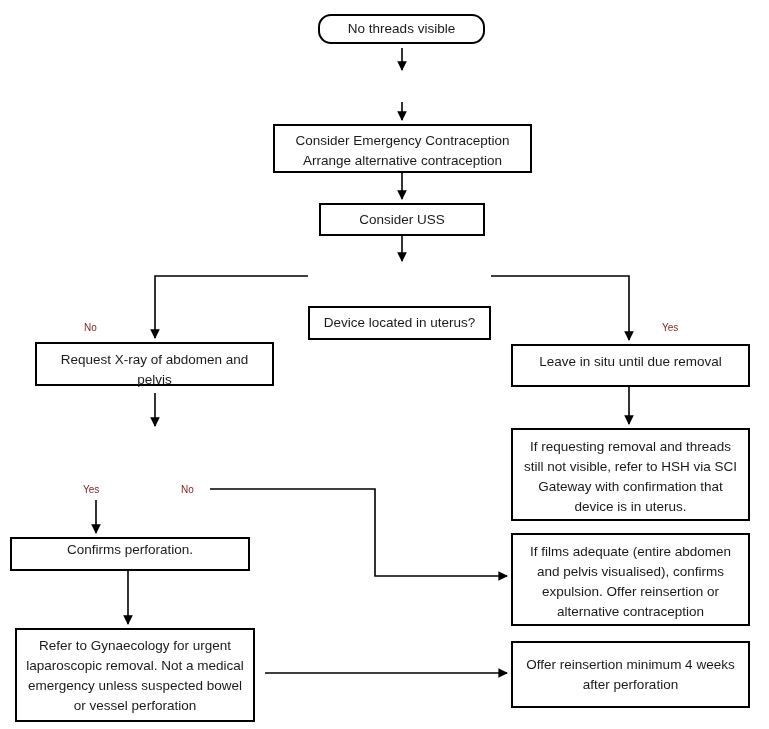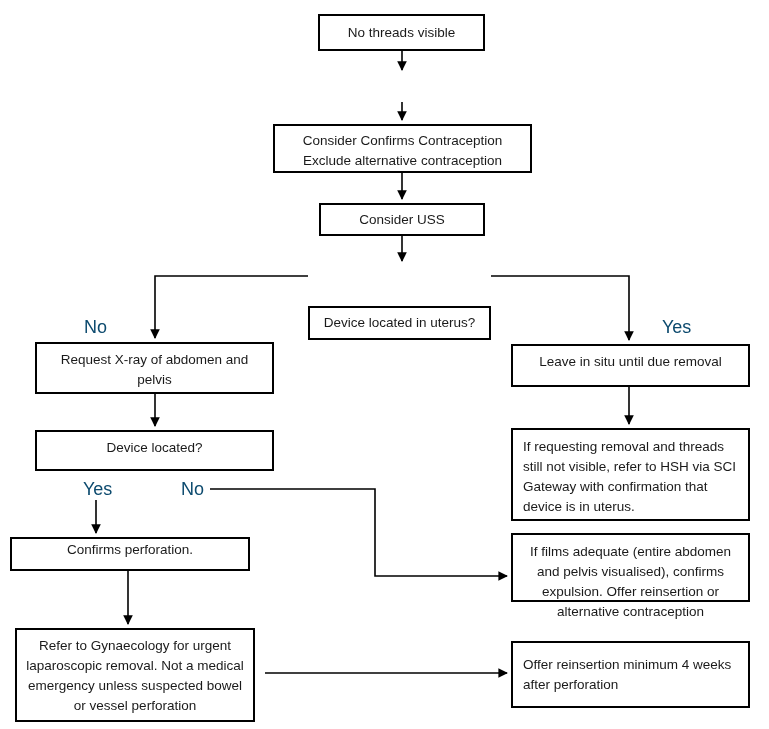--- a/index.html
+++ b/index.html
@@ -32,27 +32,27 @@
     background: #ffffff;
     color: #1a1a1a;
     font-size: 13.5px;
     line-height: 20px;
     display: flex;
     justify-content: center;
     padding: 5px 8px;
   }
   .node.center   { text-align: center; align-items: flex-start; }
   .node.centermid{ text-align: center; align-items: center; }
-  .node.left     { text-align: left; justify-content: flex-start; align-items: flex-start; }
+  .node.left     { text-align: center; justify-content: flex-start; align-items: flex-start; }
   .node .txt { display: block; width: 100%; }
   .edge-label {
     position: absolute;
-    font-size: 18px;
+    font-size: 10px;
     line-height: 15px;
-    color: #0c4a6e;
+    color: #7f1d1d;
     white-space: nowrap;
     text-align: center;
   }
 </style>
 </head>
 <body>
 
 <div id="canvas">
 
   <svg id="connectors" viewBox="0 0 769 729" width="769" height="729">
@@ -92,65 +92,62 @@
     
     <path d="M 128 570 L 128 624" stroke="#000000" stroke-width="1.6" fill="none" marker-end="url(#arrowhead)"></path>
 
     
     <path d="M 265 673 L 507 673" stroke="#000000" stroke-width="1.6" fill="none" marker-end="url(#arrowhead)"></path>
 
     
     <path d="M 629 386 L 629 424" stroke="#000000" stroke-width="1.6" fill="none" marker-end="url(#arrowhead)"></path>
   </svg>
 
-  <div class="node centermid" style="left:318px; top:14px; width:167px; height:37px;">
+  <div class="node centermid" style="left:318px; top:14px; width:167px; height:30px;border-radius:13px;">
     <span class="txt">No threads visible</span>
   </div>
 
 
   <div class="node center" style="left:273px; top:124px; width:259px; height:49px; padding-top:5px;">
     <span class="txt">
-      <span>Consider Confirms Contraception</span><br>
-      <span>Exclude alternative contraception</span>
+      <span>Consider Emergency Contraception</span><br>
+      <span>Arrange alternative contraception</span>
     </span>
   </div>
 
   <div class="node centermid" style="left:319px; top:203px; width:166px; height:33px;">
     <span class="txt">Consider USS</span>
   </div>
 
   <div class="node centermid" style="left:308px; top:265px; width:183px; height:34px;margin-top:41px;">
     <span class="txt">Device located in uterus?</span>
   </div>
 
-  <div class="node center" style="left:35px; top:342px; width:239px; height:52px; padding-top:6px;">
+  <div class="node center" style="left:35px; top:342px; width:239px; height:44px; padding-top:6px;">
     <span class="txt">Request X-ray of abdomen and pelvis</span>
   </div>
 
-  <div class="node center" style="left:35px; top:430px; width:239px; height:41px; padding-top:6px;">
-    <span class="txt">Device located?</span>
-  </div>
 
   <div class="node center" style="left:10px; top:537px; width:240px; height:34px; padding-top:1px;">
     <span class="txt">Confirms perforation.</span>
   </div>
 
   <div class="node center" style="left:511px; top:344px; width:239px; height:43px; padding-top:6px;">
     <span class="txt">Leave in situ until due removal</span>
   </div>
 
   <div class="node center" style="left:15px; top:628px; width:240px; height:94px; padding-top:6px;">
     <span class="txt">Refer to Gynaecology for urgent laparoscopic removal. Not a medical emergency unless suspected bowel or vessel perforation</span>
   </div>
 
   <div class="node left" style="left:511px; top:428px; width:239px; height:93px; padding:7px 10px;">
     <span class="txt">If requesting removal and threads still not visible, refer to HSH via SCI Gateway with confirmation that device is in uterus.</span>
   </div>
 
-  <div class="node center" style="left:511px; top:533px; width:239px; height:69px; padding-top:7px;text-align:center;">
+  <div class="node center" style="left:511px; top:533px; width:239px; height:93px; padding-top:7px;text-align:center;">
     <span class="txt">If films adequate (entire abdomen and pelvis visualised), confirms expulsion. Offer reinsertion or alternative contraception</span>
   </div>
 
   <div class="node left" style="left:511px; top:641px; width:239px; height:67px; padding:12px 10px;">
     <span class="txt">Offer reinsertion minimum 4 weeks after perforation</span>
   </div>
 
   <div class="edge-label" style="left:84px; top:320px;">
     <span>No</span>
   </div>

